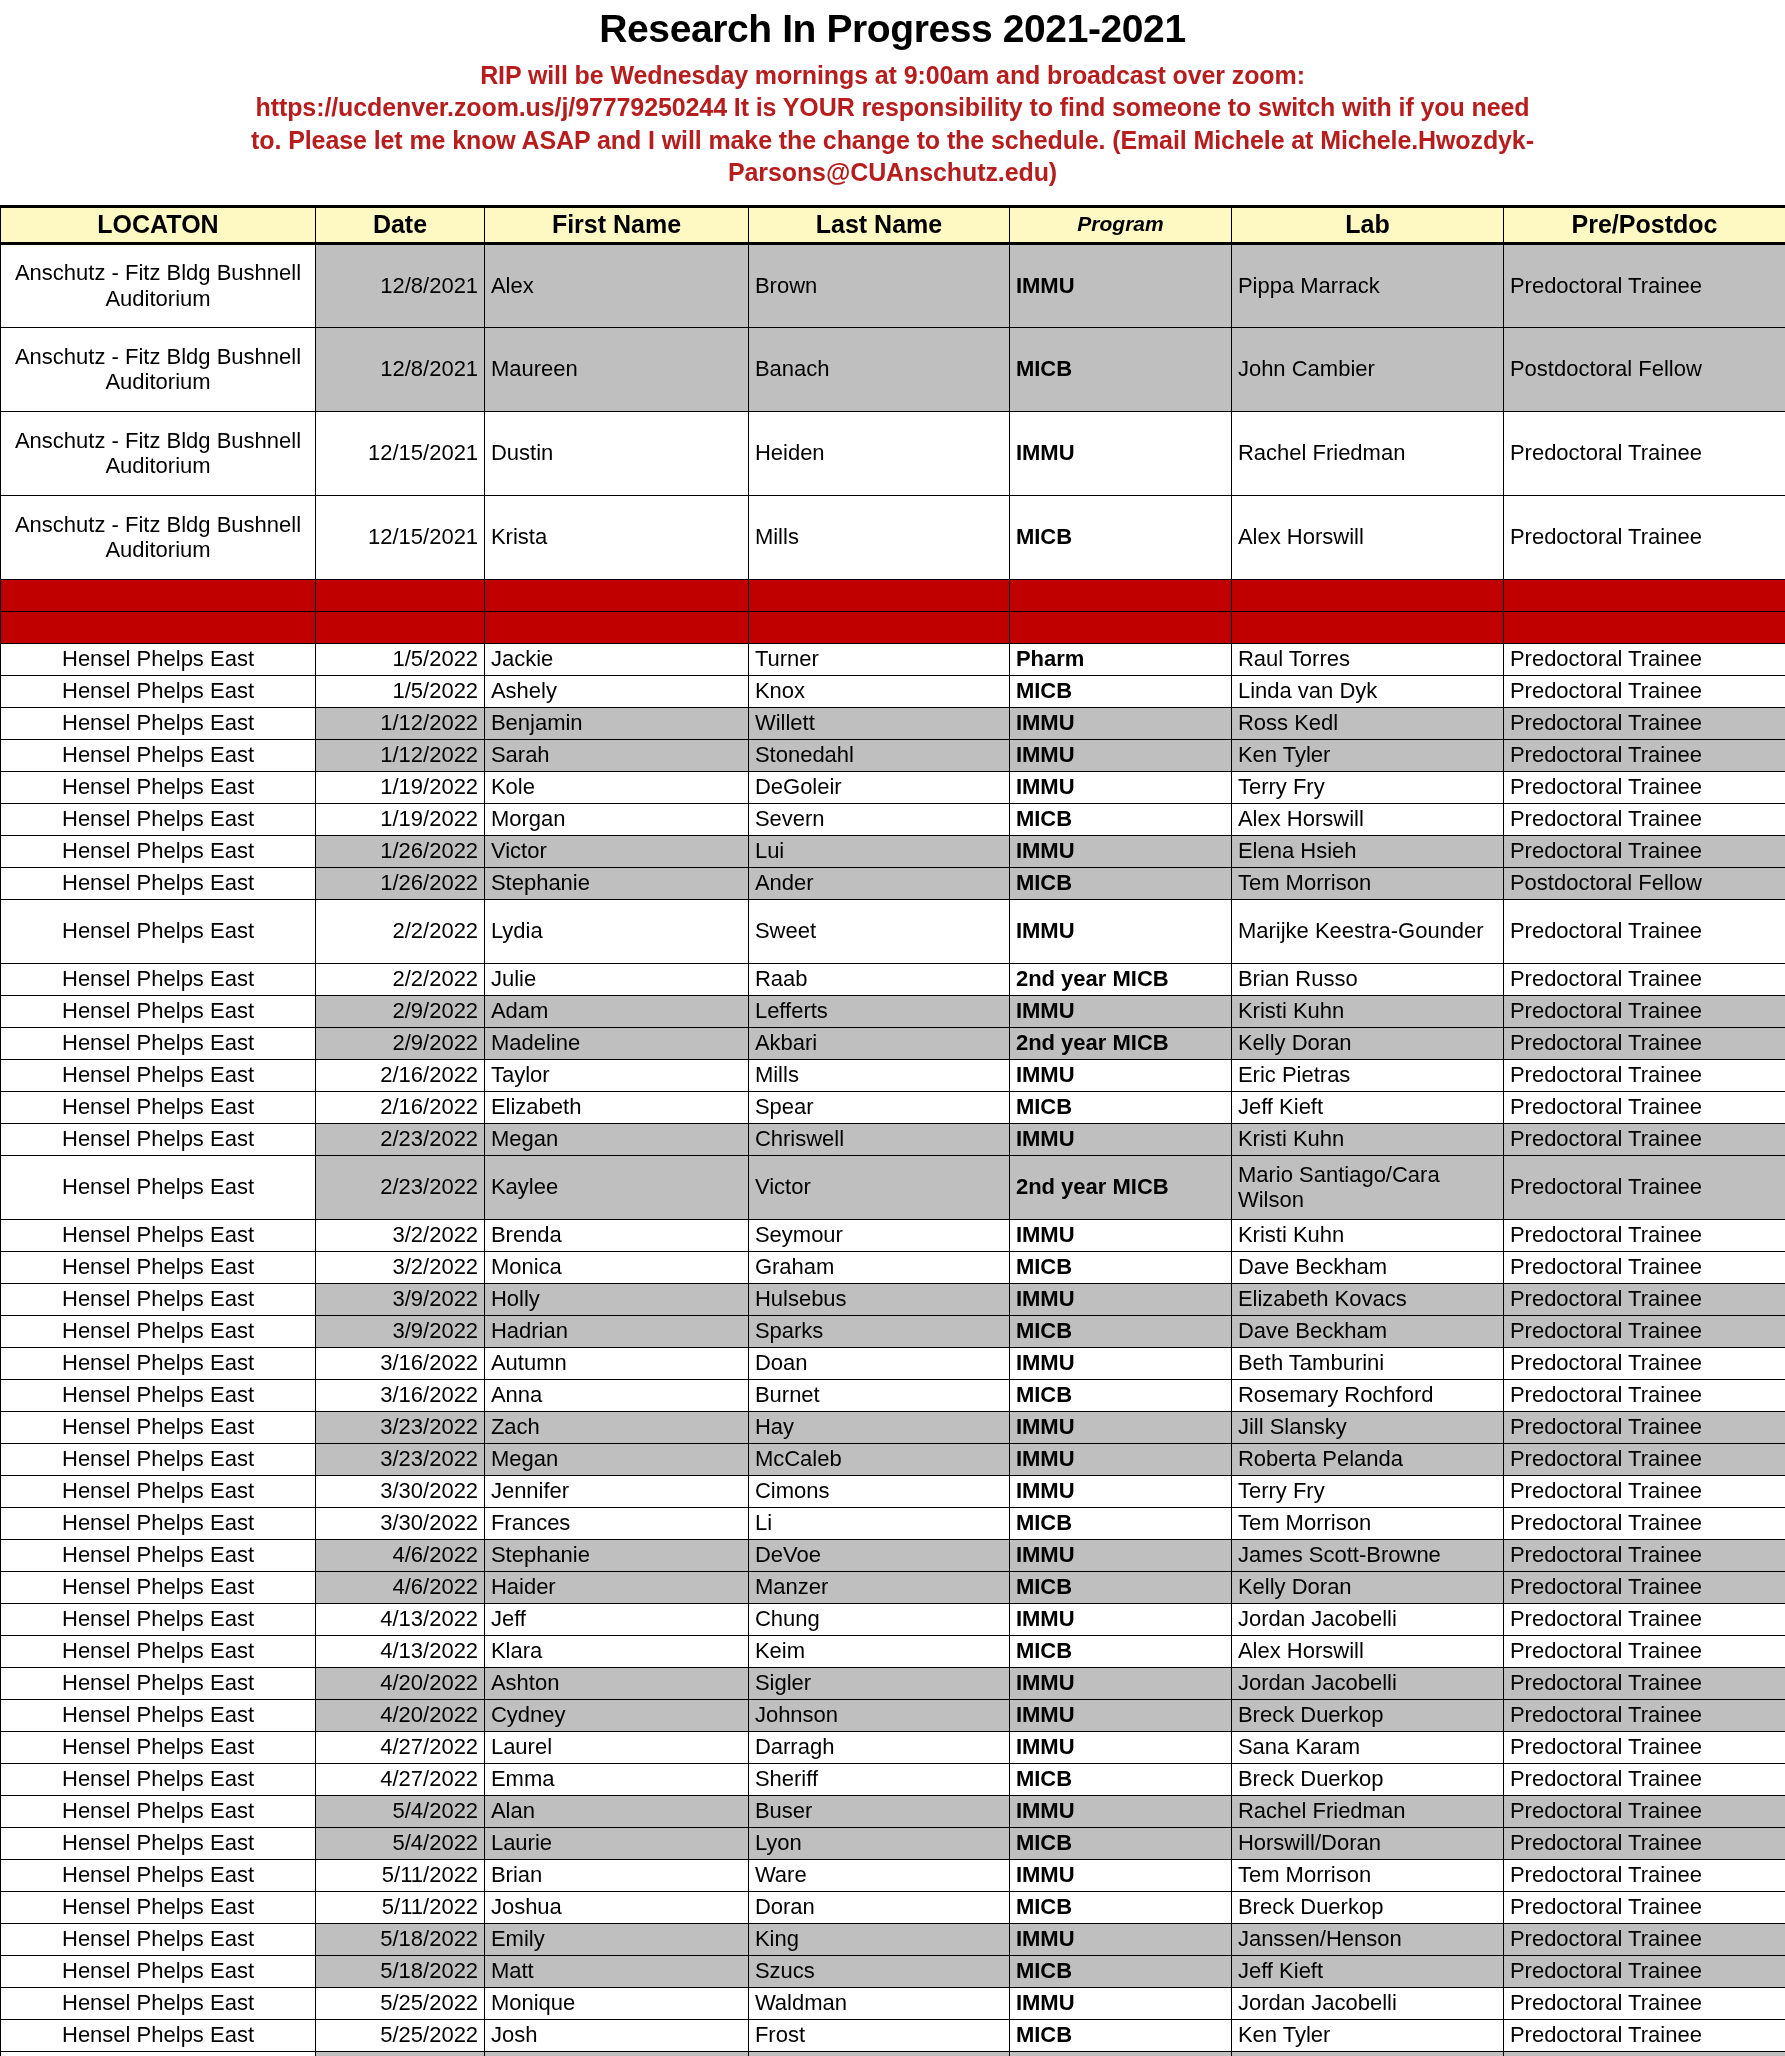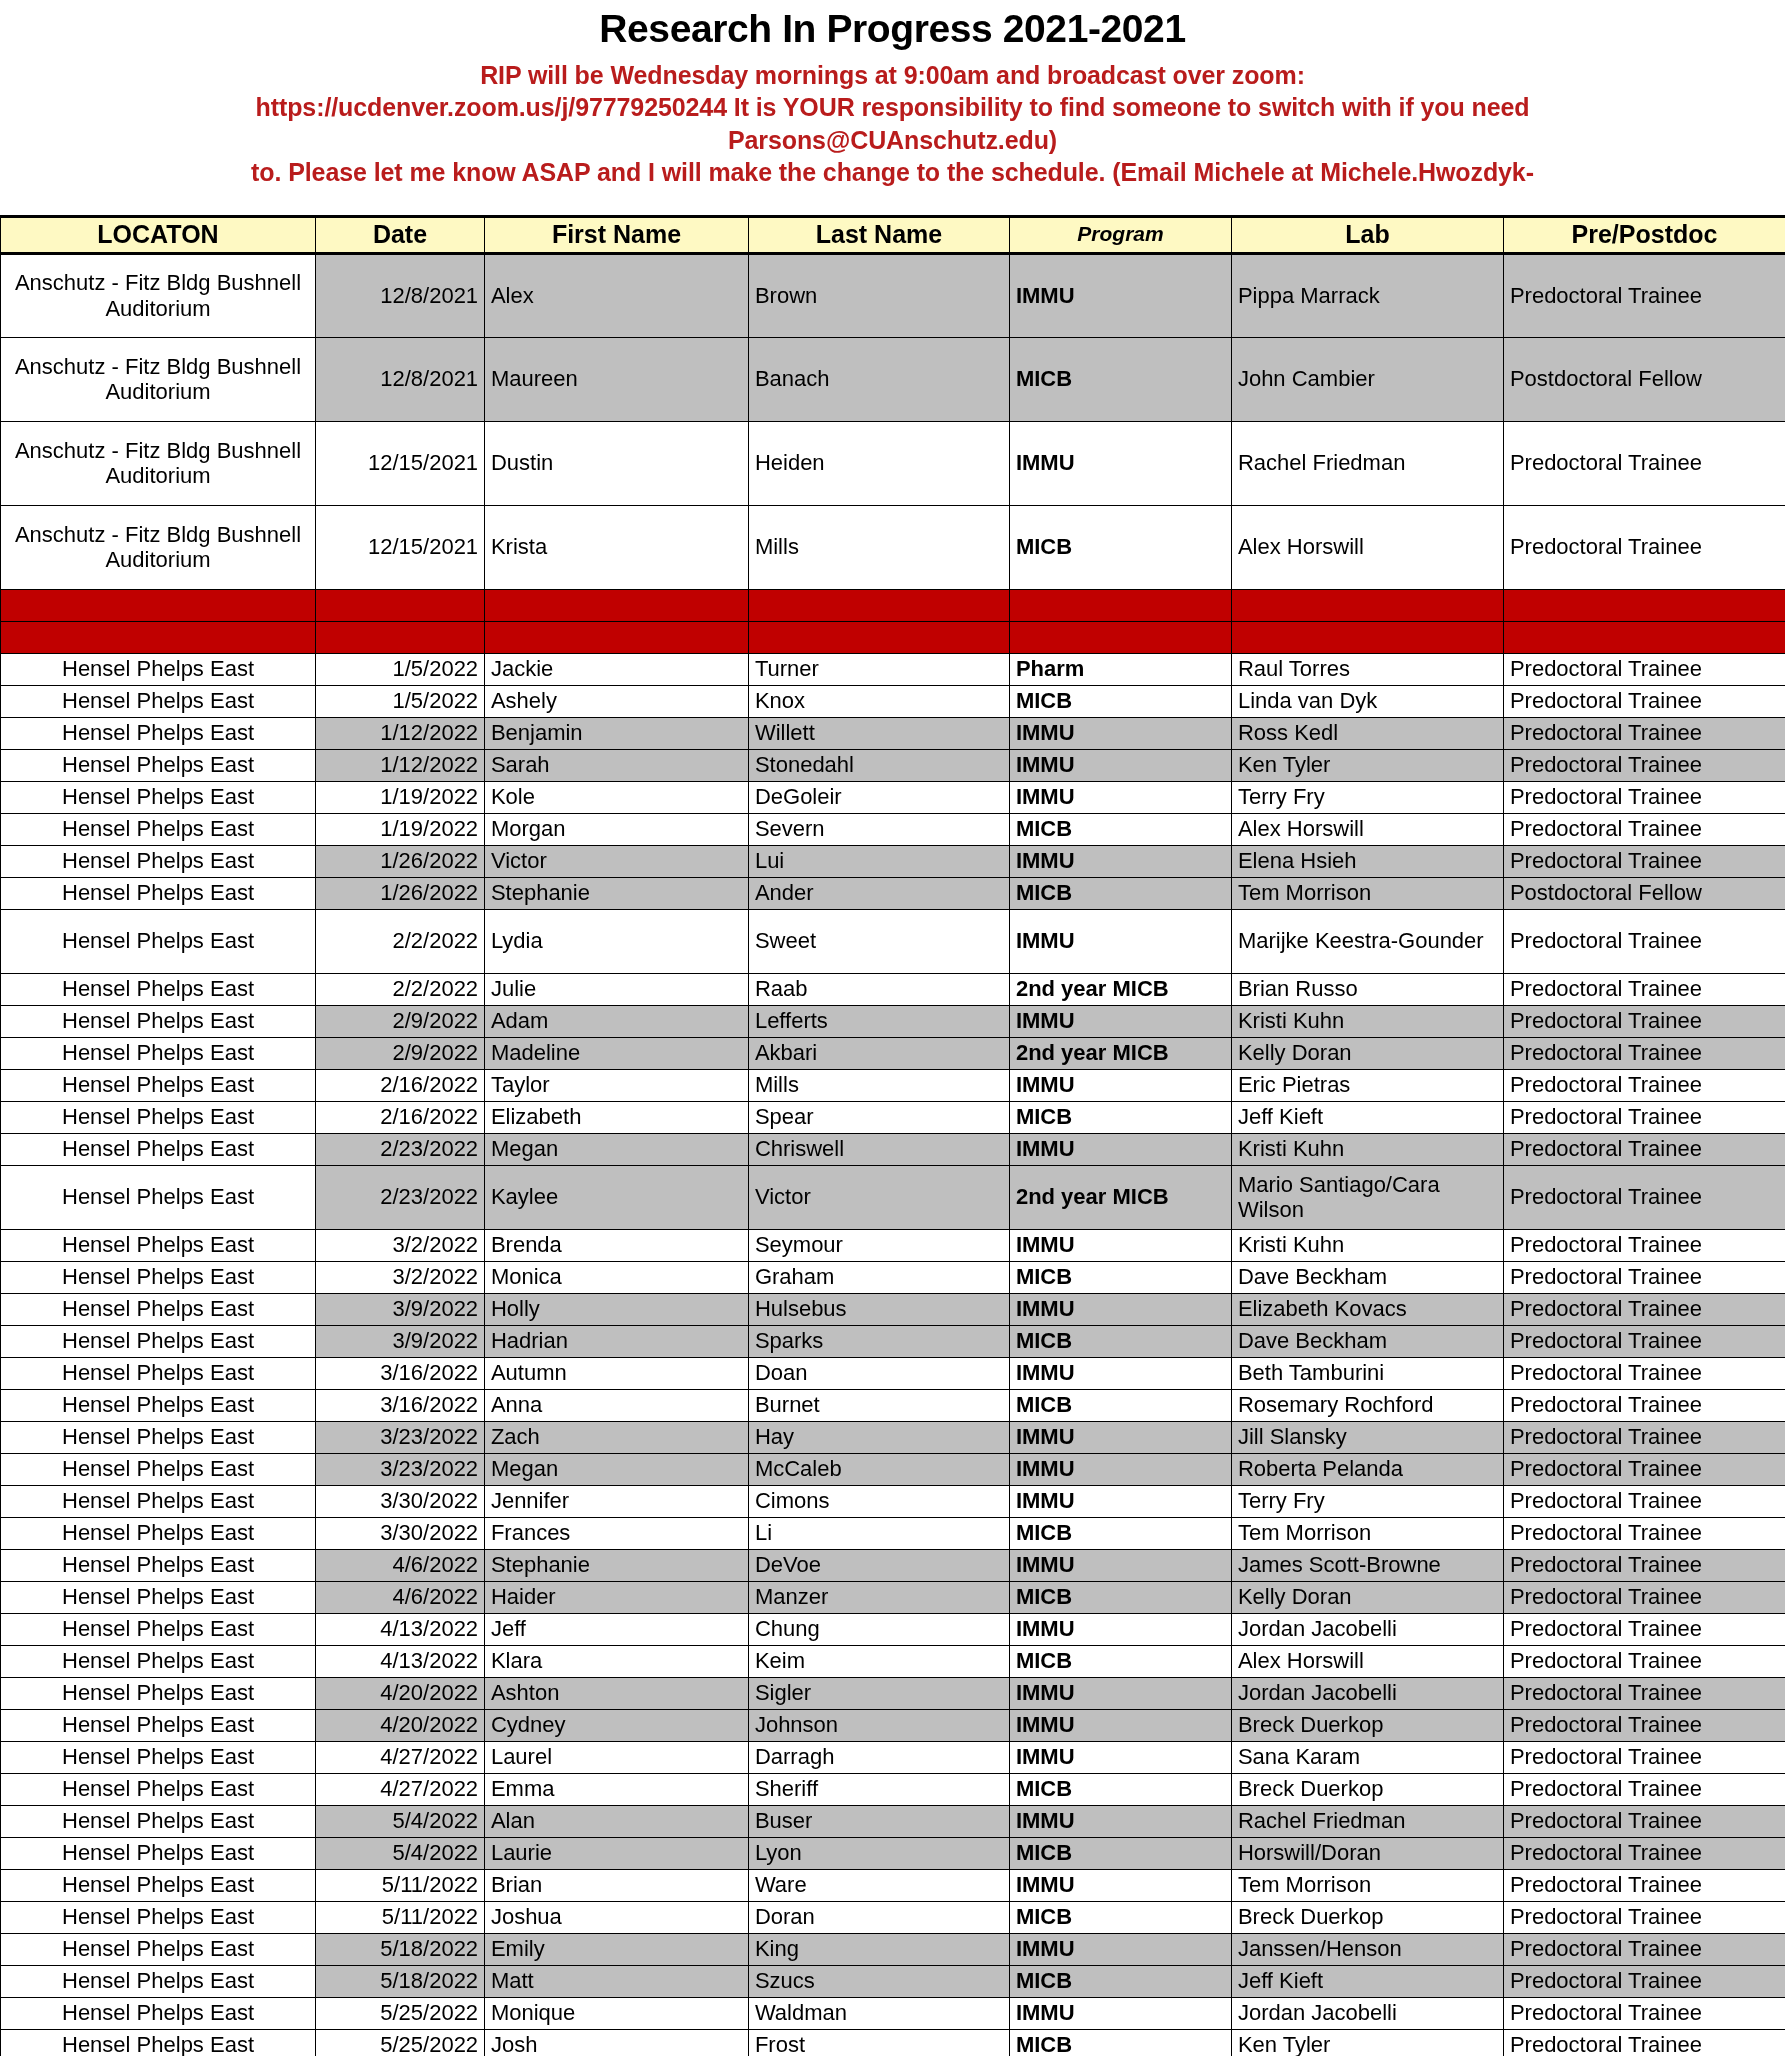--- a/index.html
+++ b/index.html
@@ -9,21 +9,21 @@
   }
   body {
     width: 1785px;
     font-family: "Liberation Sans", sans-serif;
     color: #000000;
     -webkit-font-smoothing: antialiased;
   }
 
   
   .doc-header {
-    padding: 5px 0 19px 0;
+    padding: 5px 0 9px 0;
   }
   .doc-title {
     text-align: center;
     font-size: 39px;
     font-weight: bold;
     letter-spacing: -0.4px;
     line-height: 1.08;
     margin: 3.4px 0 8.4px 0;
   }
   .doc-note {
@@ -102,22 +102,22 @@
   }
 </style>
 </head>
 <body>
 
 <div class="doc-header">
   <div class="doc-title">Research In Progress 2021-2021</div>
   <div class="doc-note">
     <div>RIP will be Wednesday mornings at 9:00am and broadcast over zoom:</div>
     <div>https://ucdenver.zoom.us/j/97779250244 It is YOUR responsibility to find someone to switch with if you need</div>
+    <div>to. Please let me know ASAP and I will make the change to the schedule.   (Email Michele at Michele.Hwozdyk-</div>
     <div>Parsons@CUAnschutz.edu)</div>
-    <div>to. Please let me know ASAP and I will make the change to the schedule.   (Email Michele at Michele.Hwozdyk-</div>
   </div>
 </div>
 
 <table class="sched">
   <colgroup>
     <col class="c-loc">
       <col class="c-date">
       <col class="c-first">
       <col class="c-last">
     <col class="c-prog">

